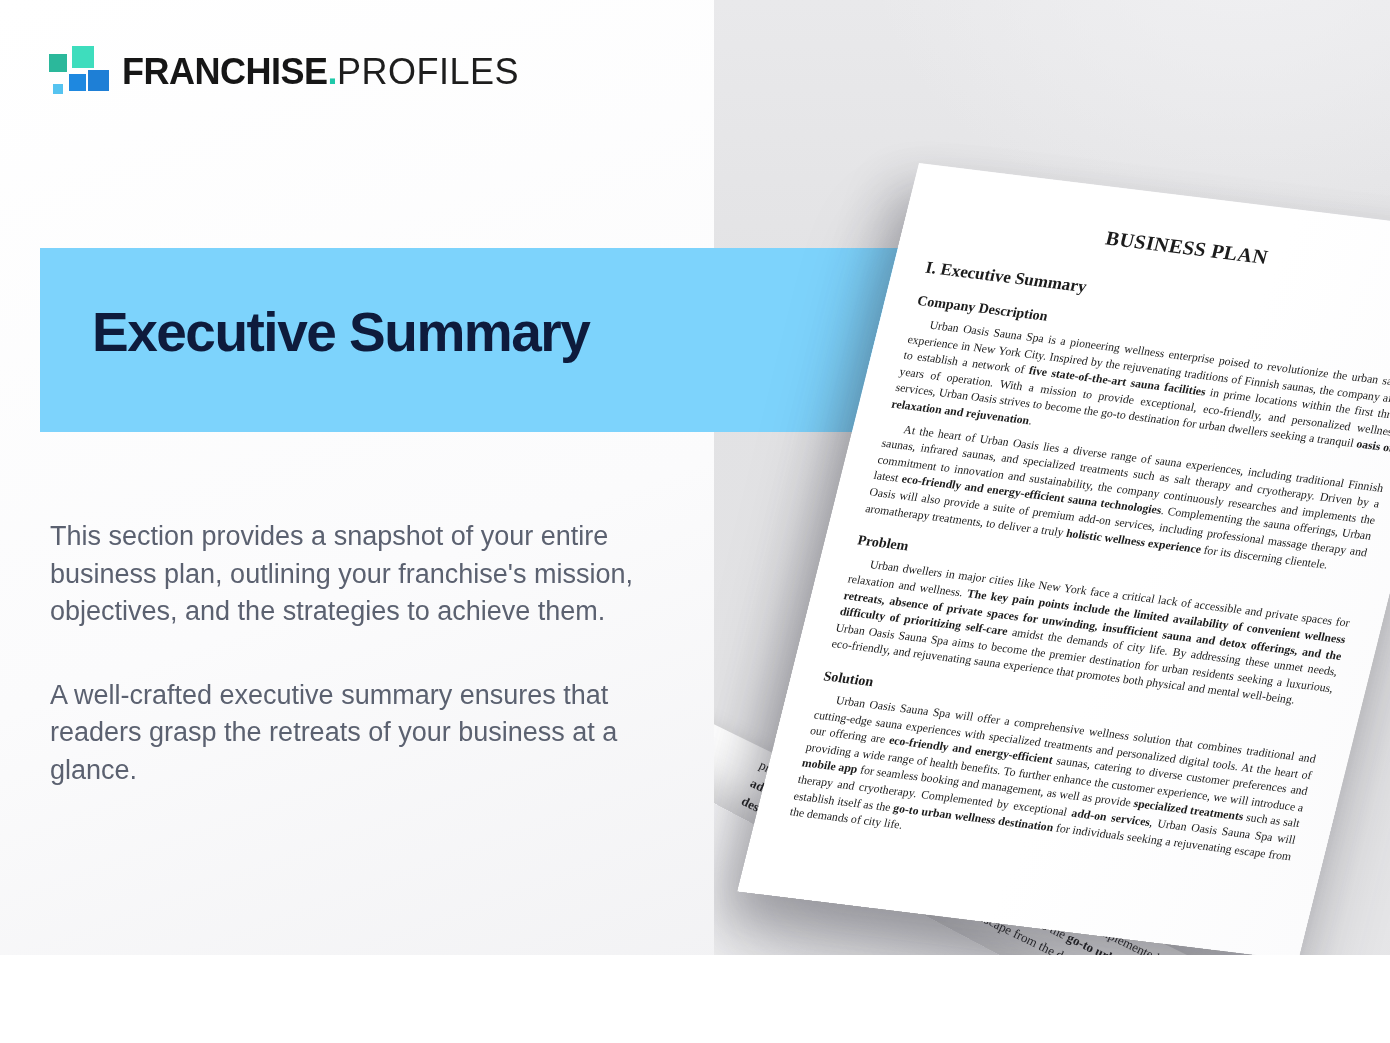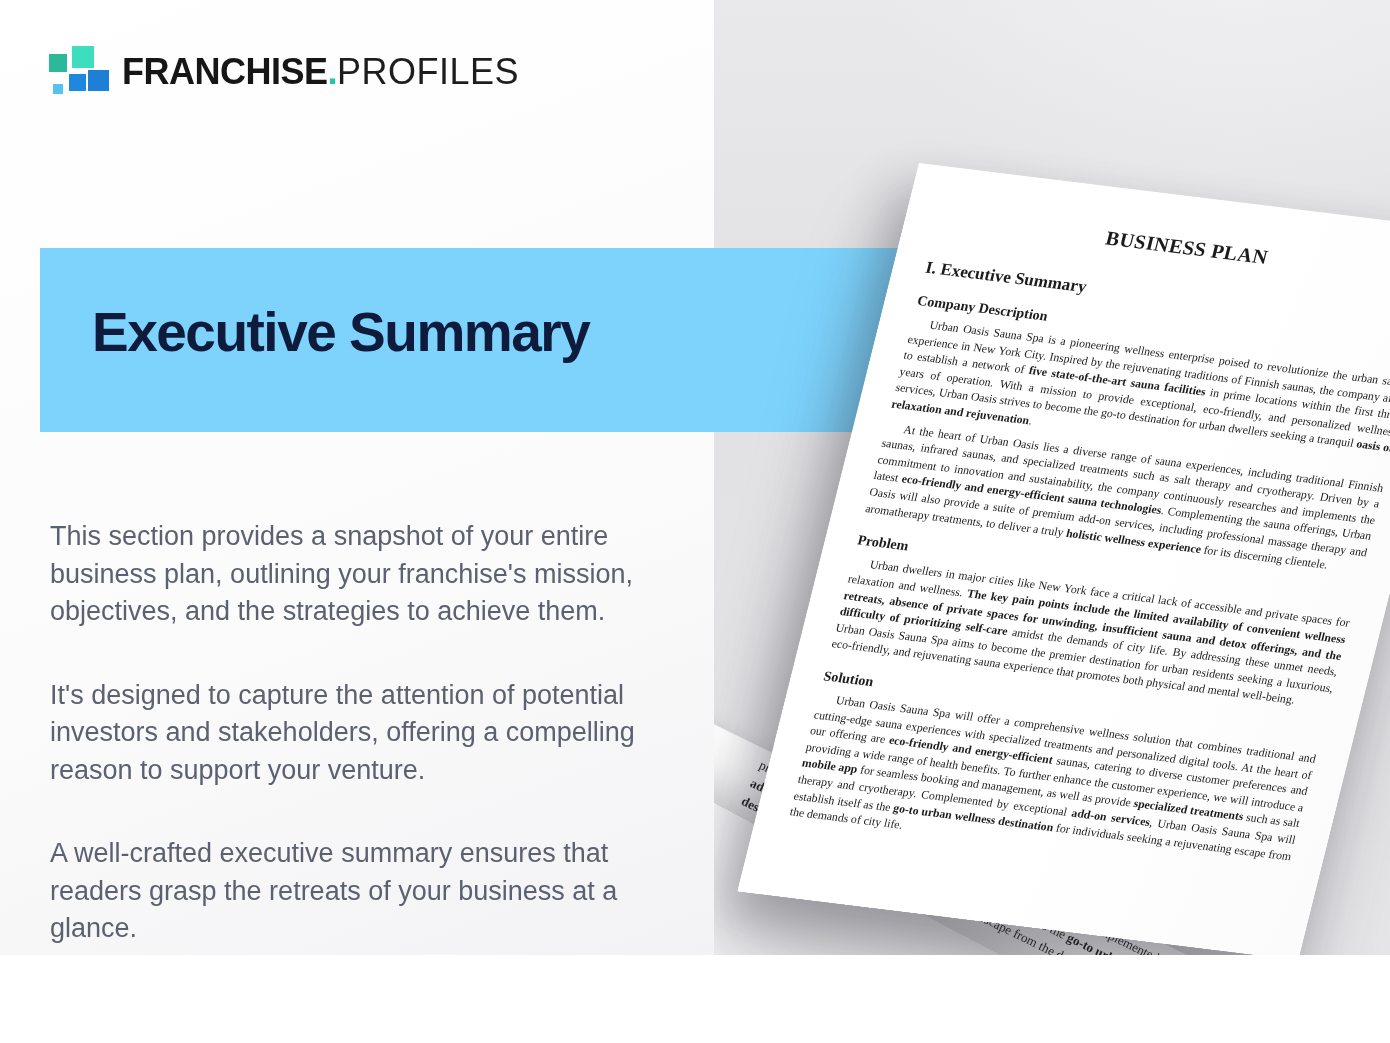--- a/index.html
+++ b/index.html
@@ -78,21 +78,20 @@
     </div>
     <div class="logo-text"><span class="primary">FRANCHISE</span><span class="dot">.</span><span class="secondary">PROFILES</span></div>
   </div>
 
   <div class="banner">
     <h1>Executive Summary</h1>
   </div>
 
   <div class="intro">
     <p>This section provides a snapshot of your entire business plan, outlining your franchise's mission, objectives, and the strategies to achieve them.</p>
-    <p>It's designed to capture the attention of potential investors and stakeholders, offering a compelling reason to support your venture.</p>
     <p>A well-crafted executive summary ensures that readers grasp the retreats of your business at a glance.</p>
   </div>
 
   <div class="stage">
     <div class="sheet sheet-under">
       <div class="us-lines">
           <div class="us-line"><span>provide </span><b>specialized treatments</b><span> such as salt therapy and cryotherapy. Complemented by exceptional</span></div>
           <div class="us-line"><b>add-on services</b><span>, Urban Oasis Sauna Spa will establish itself as the </span><b>go-to urban wellness</b></div>
           <div class="us-line"><b>destination</b><span> for individuals seeking a rejuvenating escape from the demands of city life.</span></div>
         </div>

